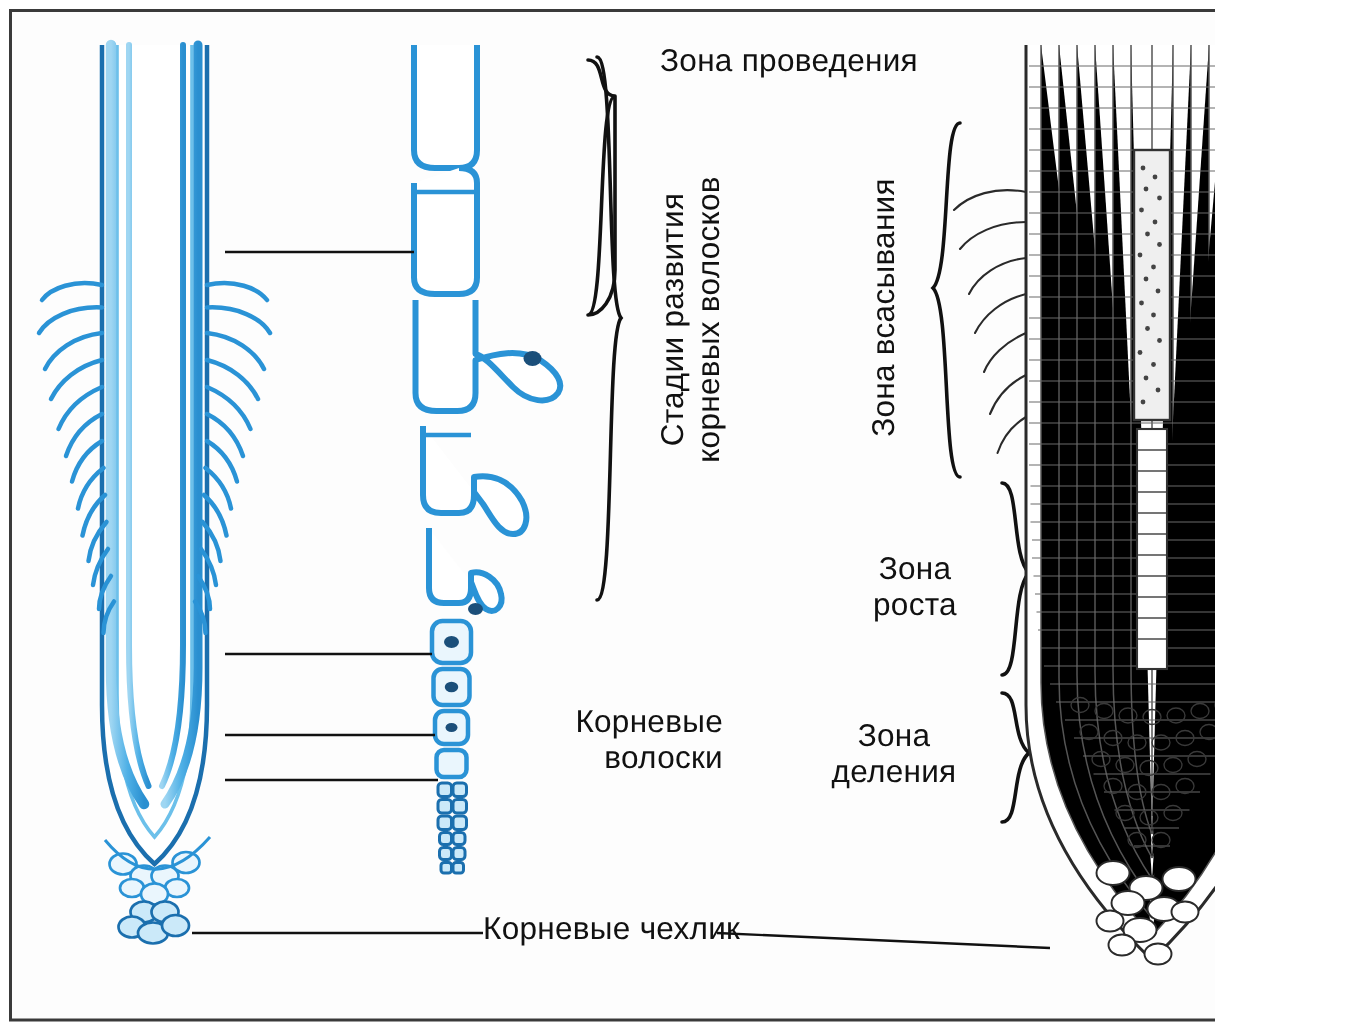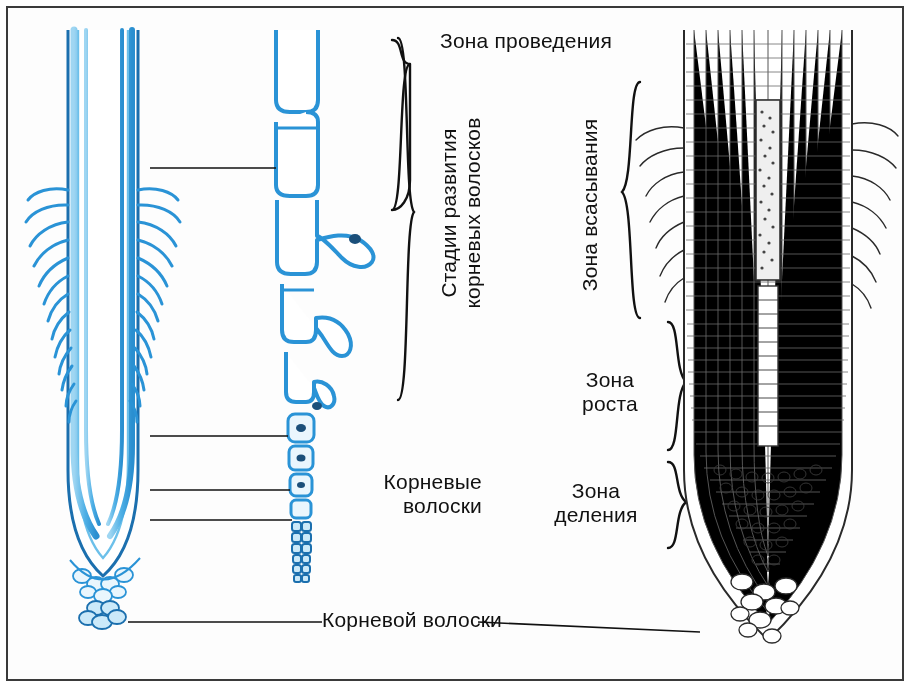--- a/index.html
+++ b/index.html
@@ -5,21 +5,21 @@
   html, body {
     margin: 0;
     padding: 0;
     background: #ffffff;
   }
   body {
     font-family: "Liberation Sans", sans-serif;
   }
   #page {
     position: relative;
-    width: 910px;
+    width: 810px;
     height: 687px;
     background: #ffffff;
     overflow: hidden;
     box-sizing: border-box;
   }
   #frame {
     position: absolute;
     left: 6px;
     top: 6px;
     width: 898px;
@@ -411,14 +411,14 @@
 
   <div class="label" id="lbl-growth">Зона
 роста</div>
 
   <div class="label" id="lbl-division">Зона
 деления</div>
 
   <div class="label" id="lbl-hairs">Корневые
 волоски</div>
 
-  <div class="label" id="lbl-cap">Корневой волоски</div>
+  <div class="label" id="lbl-cap">Корневые чехлик</div>
 </div>
 
 </body></html>

